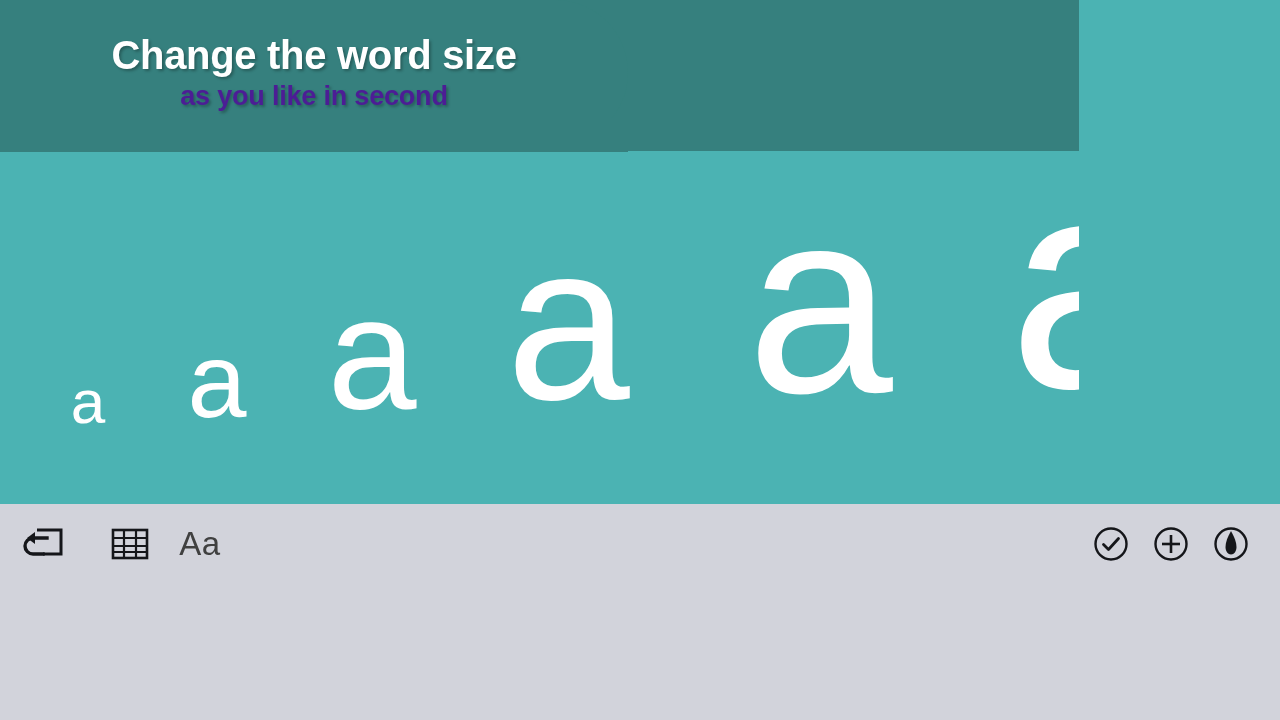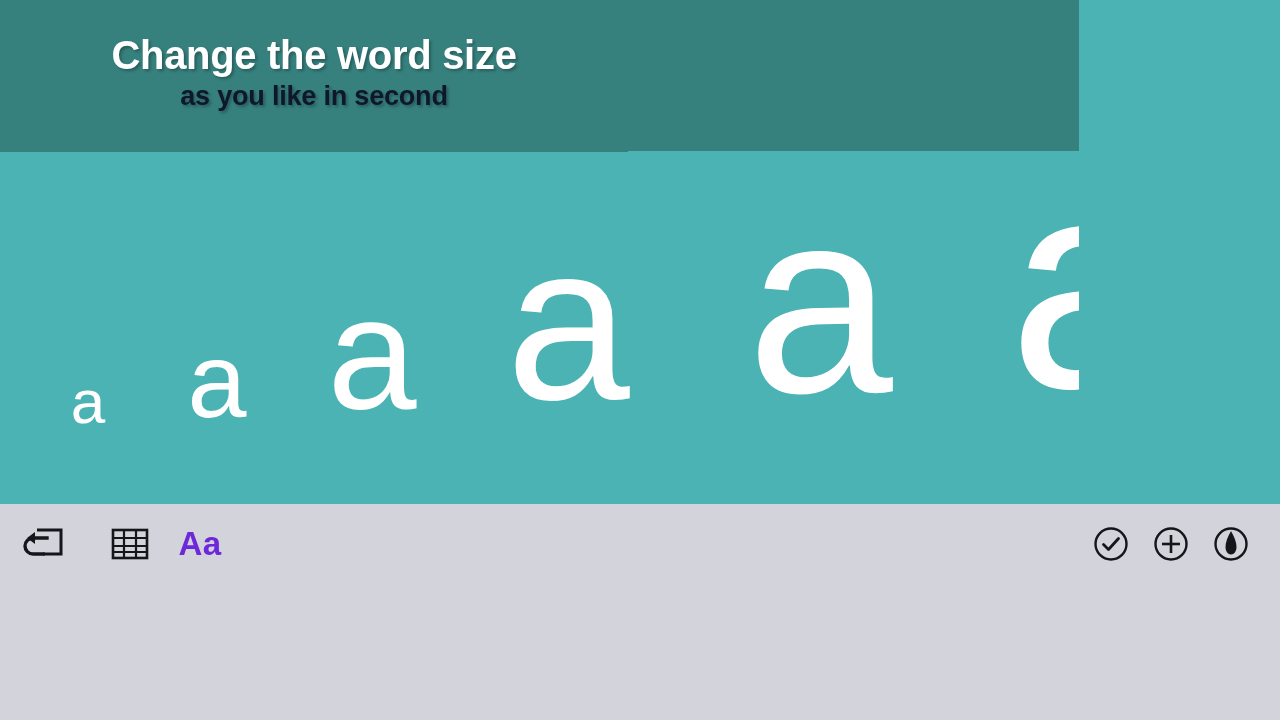--- a/index.html
+++ b/index.html
@@ -30,21 +30,21 @@
     background:#36807E;
   }
   .banner-text { position:absolute; left:0; top:0; width:628px; height:145px;
     display:flex; flex-direction:column; align-items:center; justify-content:center; }
   .banner-title {
     font-size:40px; font-weight:bold; color:#FFFFFF; letter-spacing:-0.3px;
     text-shadow:2px 2px 3px rgba(0,0,0,0.28); white-space:nowrap;
     line-height:1.15;
   }
   .banner-sub {
-    font-size:27px; font-weight:bold; color:#0f172a; letter-spacing:-0.2px;
+    font-size:27px; font-weight:bold; color:#4c1d95; letter-spacing:-0.2px;
     text-shadow:2px 2px 3px rgba(0,0,0,0.28); white-space:nowrap;
     margin-top:3px; line-height:1.15;
   }
 
   
   .samples {
     position:absolute; left:0; top:151px; width:1280px; height:353px;
   }
   .sample {
     position:absolute; bottom:71px;
@@ -59,21 +59,21 @@
     background:#D2D3DB;
   }
   .toolbar {
     position:absolute; left:0; top:0; width:1280px; height:80px;
   }
   .tb-icon {
     position:absolute; top:0; height:80px;
     display:flex; align-items:center; justify-content:center;
     color:#15161A;
   }
-  .tb-aa { font-size:33px; font-weight:700; color:#6d28d9; letter-spacing:0.5px; }
+  .tb-aa { font-size:33px; font-weight:400; color:#404040; letter-spacing:0.5px; }
 </style>
 </head>
 <body>
 
 <div id="root">
 
   <div class="hero">
 
     <div class="banner-strip"></div>
     <div class="banner-pill"></div>

